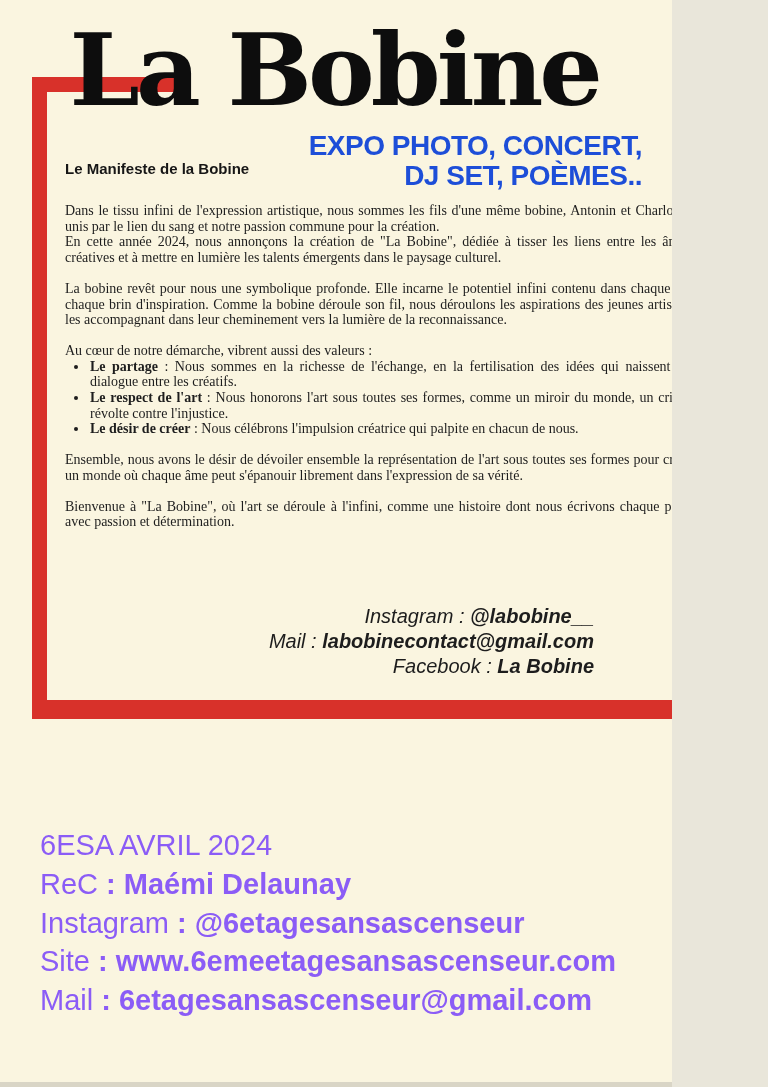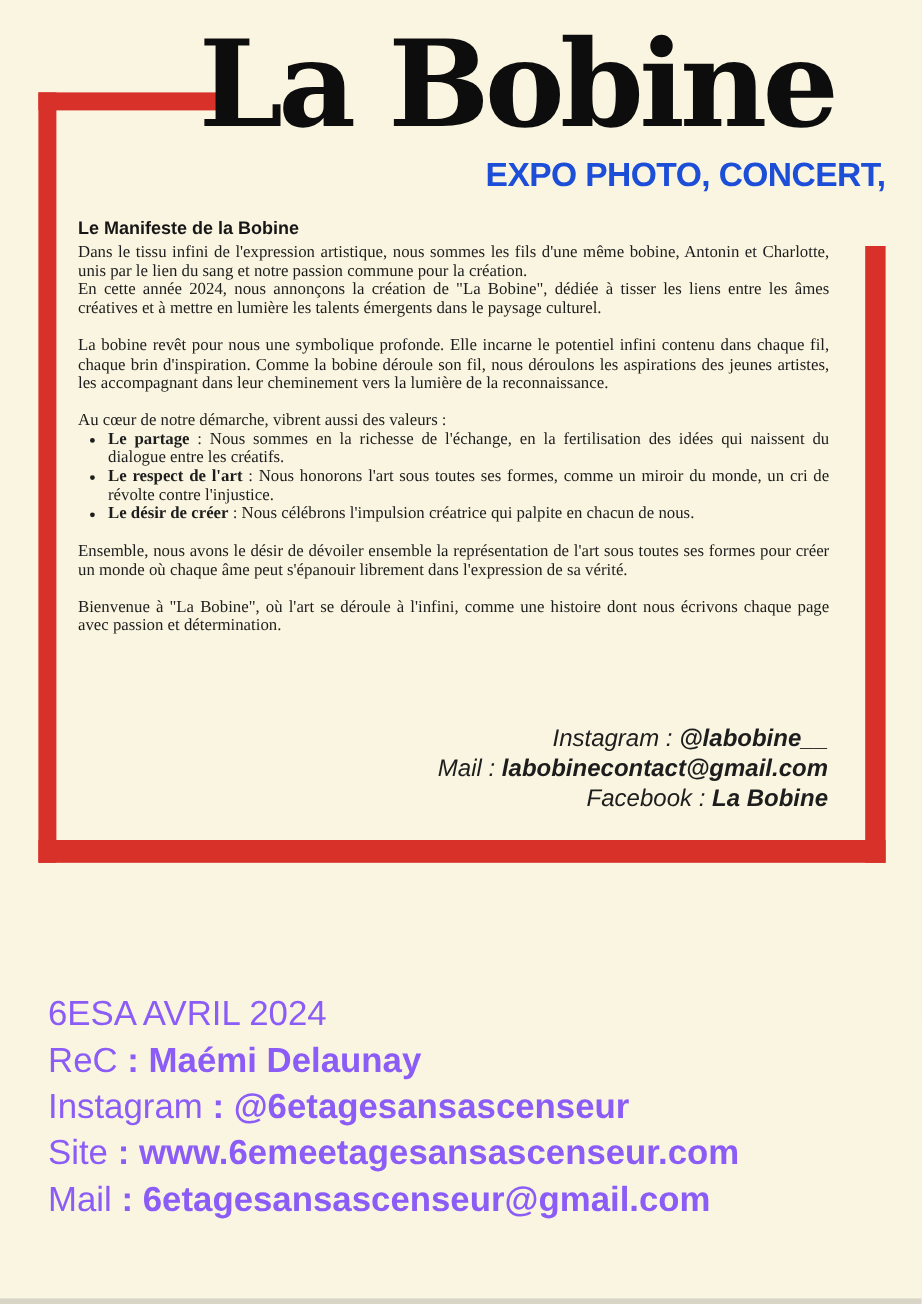--- a/index.html
+++ b/index.html
@@ -4,21 +4,21 @@
 <style>
   * { box-sizing: border-box; }
   html, body { margin: 0; padding: 0; }
   body {
     width: 768px; height: 1087px;
     font-family: "Liberation Sans", sans-serif;
     background: #e9e6da;
   }
   .poster {
     position: relative;
-    width: 768px; height: 1087px;
+    width: 672px; height: 1087px;
     background: #FAF5E0;
     overflow: hidden;
   }
 
   
   .frame { position: absolute; background: #D8312A; }
   .frame-left   { left: 32px;  top: 77px;  width: 15px;  height: 642px; }
   .frame-top    { left: 32px;  top: 77px;  width: 159px; height: 15px; }
   .frame-right  { left: 721px; top: 205px; width: 17px;  height: 514px; }
   .frame-bottom { left: 32px;  top: 700px; width: 706px; height: 19px; }
@@ -43,21 +43,21 @@
     font-weight: 700;
     font-size: 28px;
     line-height: 30px;
     letter-spacing: -0.5px;
     white-space: nowrap;
   }
 
   
   .manifesto-heading {
     position: absolute;
-    left: 65px; top: 182px;
+    left: 65px; top: 160px;
     font-size: 15px;
     font-weight: 700;
     color: #161616;
   }
   .manifesto-body {
     position: absolute;
     left: 65px; top: 203px;
     width: 626px;
     font-size: 14px;
     line-height: 15.7px;
@@ -112,20 +112,21 @@
 <div class="poster">
 
   <div class="frame frame-left"></div>
   <div class="frame frame-top"></div>
   <div class="frame frame-right"></div>
   <div class="frame frame-bottom"></div>
 
   <div class="title">La Bobine</div>
   <div class="subtitle">
     <div>EXPO PHOTO, CONCERT,</div>
+    <div>DJ SET, POÈMES..</div>
   </div>
 
   <div class="manifesto-heading">Le Manifeste de la Bobine</div>
 
   <div class="manifesto-body">
     <p>Dans le tissu infini de l'expression artistique, nous sommes les fils d'une même bobine, Antonin et Charlotte, unis par le lien du sang et notre passion commune pour la création.</p>
     <p>En cette année 2024, nous annonçons la création de "La Bobine", dédiée à tisser les liens entre les âmes créatives et à mettre en lumière les talents émergents dans le paysage culturel.</p>
     <p class="gap">La bobine revêt pour nous une symbolique profonde. Elle incarne le potentiel infini contenu dans chaque fil, chaque brin d'inspiration. Comme la bobine déroule son fil, nous déroulons les aspirations des jeunes artistes, les accompagnant dans leur cheminement vers la lumière de la reconnaissance.</p>
     <p class="gap">Au cœur de notre démarche, vibrent aussi des valeurs :</p>
     <ul class="values-list">

